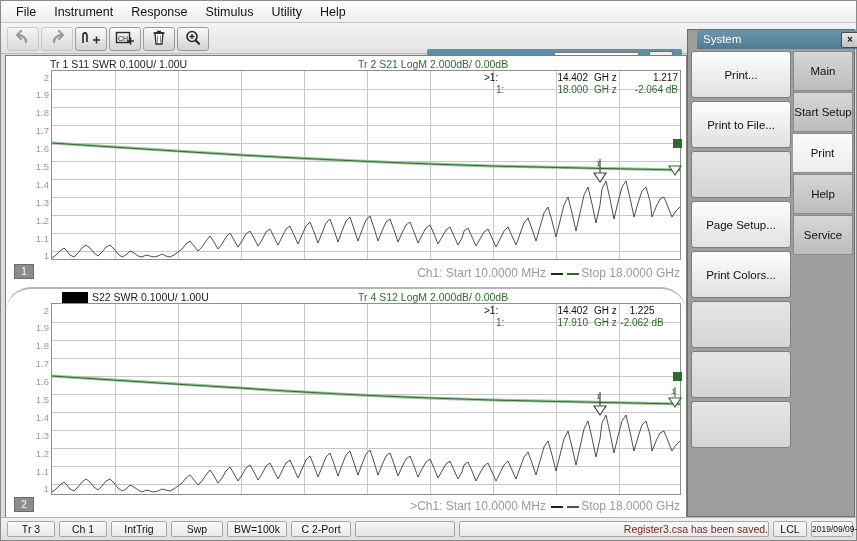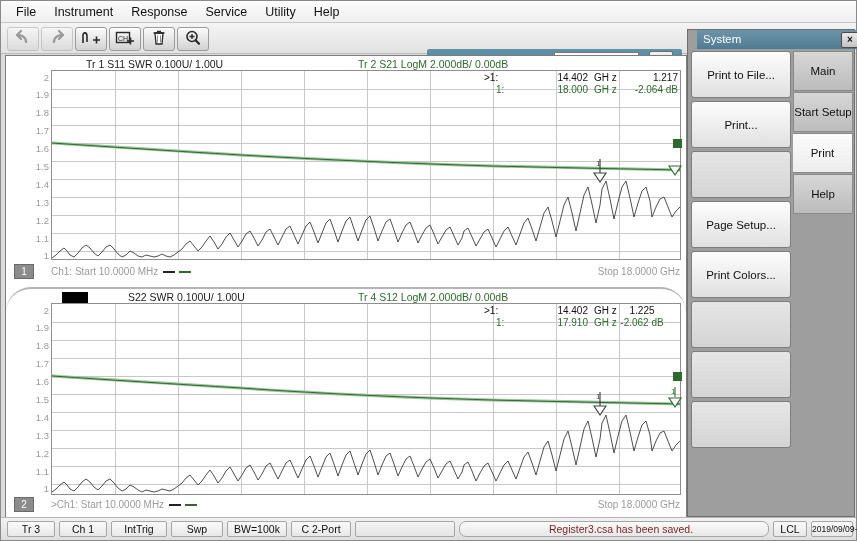--- a/index.html
+++ b/index.html
@@ -37,37 +37,37 @@
   .kp{display:grid;grid-template-columns:repeat(3,3px);grid-template-rows:repeat(3,3px);gap:1px;
     margin:4px auto 0;width:11px;}
   .kp i{background:#555;display:block;width:3px;height:3px;}
 
   
   .graphwrap{position:absolute;left:4px;top:54px;width:680px;height:462px;background:#fff;border:1px solid #7d7d7d;}
   .chart{position:relative;width:100%;height:231px;box-sizing:border-box;background:#fff;}
   .chart.second{border-top:2px solid #b5b5b5;height:229px;border-radius:25px;}
 
   .trtitle{position:absolute;font-size:10.5px;white-space:nowrap;letter-spacing:0px;}
-  .tr-left{left:44px;top:2px;color:#1a1a1a;margin-left:36px;}
+  .tr-left{left:44px;top:2px;color:#1a1a1a;}
   .tr-right{left:352px;top:2px;color:#2d6b2d;}
   .blackblock{position:absolute;left:56px;top:3px;width:26px;height:11px;background:#000;}
 
   .plot{position:absolute;left:45px;top:14px;width:630px;height:190px;
     border:1px solid #8e8e8e;box-sizing:border-box;background:#fff;}
   .plot.p2{height:192px;}
   .grid-h{position:absolute;left:0;right:0;height:1px;background:#c8c8c8;}
   .grid-v{position:absolute;top:0;bottom:0;width:1px;background:#c8c8c8;}
 
   .ylab{position:absolute;right:637px;font-size:9.5px;color:#9a9a9a;text-align:right;width:30px;}
 
   .marker-txt{position:absolute;font-size:10px;white-space:pre;}
   .mk1{color:#111;}
   .mk2{color:#2d6b2d;}
 
-  .footline{position:absolute;left:45px;right:6px;font-size:10px;color:#9a9a9a;}
+  .footline{position:absolute;left:45px;right:6px;font-size:12px;color:#9a9a9a;text-align:right;}
   .chbadge{position:absolute;width:18px;height:13px;background:#8c8c8c;color:#fff;
     font-size:10px;text-align:center;line-height:13px;border:1px solid #6a6a6a;}
 
   .legdash{display:inline-block;width:12px;height:0;border-top:2px solid #222;vertical-align:middle;margin:0 2px;}
   .legdash.g{border-top-color:#2d6b2d;}
 
   
   .syspanel{position:absolute;left:686px;top:28px;width:168px;height:488px;background:#9e9e9e;border:1px solid #6e6e6e;box-sizing:border-box;}
   .systitle{position:absolute;left:0;top:0;width:166px;height:19px;background:linear-gradient(#6d95aa,#4f7b92);margin-left:9px;}
   .systitle span{position:absolute;left:6px;top:3px;font-size:11.5px;color:#fff;}
@@ -86,32 +86,32 @@
     text-align:center;line-height:12px;box-sizing:border-box;}
   .menubtn.active{background:linear-gradient(#fbfbfb,#ededed);border-left:none;}
   .menubtn.blank{background:#9e9e9e;border:none;}
 
   
   .statusbar{position:absolute;left:0;bottom:0;width:855px;height:22px;
     background:linear-gradient(#f2f2f2,#dedede);border-top:1px solid #b5b5b5;}
   .sbox{position:absolute;top:3px;height:16px;border:1px solid #a6a6a6;border-radius:2px;
     background:linear-gradient(#fafafa,#e8e8e8);font-size:10.5px;color:#111;
     line-height:15px;text-align:center;box-sizing:border-box;}
-  .sbox.msg{text-align:center;padding-left:14px;color:#7a1f1f;border-radius:7px;}
+  .sbox.msg{text-align:right;padding-left:14px;color:#7a1f1f;}
 </style>
 </head>
 <body>
 
 <div id="app">
 
   <div class="menubar">
     <div class="menuitem">File</div>
     <div class="menuitem">Instrument</div>
     <div class="menuitem">Response</div>
-    <div class="menuitem">Service</div>
+    <div class="menuitem">Stimulus</div>
     <div class="menuitem">Utility</div>
     <div class="menuitem">Help</div>
   </div>
 
   <div class="toolbar">
     <div class="tbtn disabled" style="left:6px">
       <span>
         <svg width="20" height="18" viewBox="0 0 20 18">
             <path d="M13 13 C13 7,7 6,4 6 M4 6 L8 2 M4 6 L8 10" stroke="#3a3a3a" stroke-width="2.3" fill="none" stroke-linecap="round"></path>
           </svg>
@@ -368,35 +368,36 @@
     </div>
   </div>
 
   <div class="syspanel">
     <div class="systitle">
       <span>System</span>
       <div class="sysclose">×</div>
     </div>
 
     <div class="softcol">
+      <div class="softbtn">Print...</div>
       <div class="softbtn">Print to File...</div>
-      <div class="softbtn">Print...</div>
       <div class="softbtn empty"></div>
       <div class="softbtn">Page Setup...</div>
       <div class="softbtn">Print Colors...</div>
       <div class="softbtn empty"></div>
       <div class="softbtn empty"></div>
       <div class="softbtn empty"></div>
     </div>
 
     <div class="menucol">
       <div class="menubtn">Main</div>
       <div class="menubtn">Start Setup</div>
       <div class="menubtn active">Print</div>
       <div class="menubtn">Help</div>
+      <div class="menubtn">Service</div>
       <div class="menubtn blank"></div>
     </div>
   </div>
 
   <div class="statusbar">
     <div class="sbox" style="left:6px;width:48px">Tr 3</div>
     <div class="sbox" style="left:58px;width:48px">Ch 1</div>
     <div class="sbox" style="left:110px;width:56px">IntTrig</div>
     <div class="sbox" style="left:170px;width:52px">Swp</div>
     <div class="sbox" style="left:226px;width:60px">BW=100k</div>

